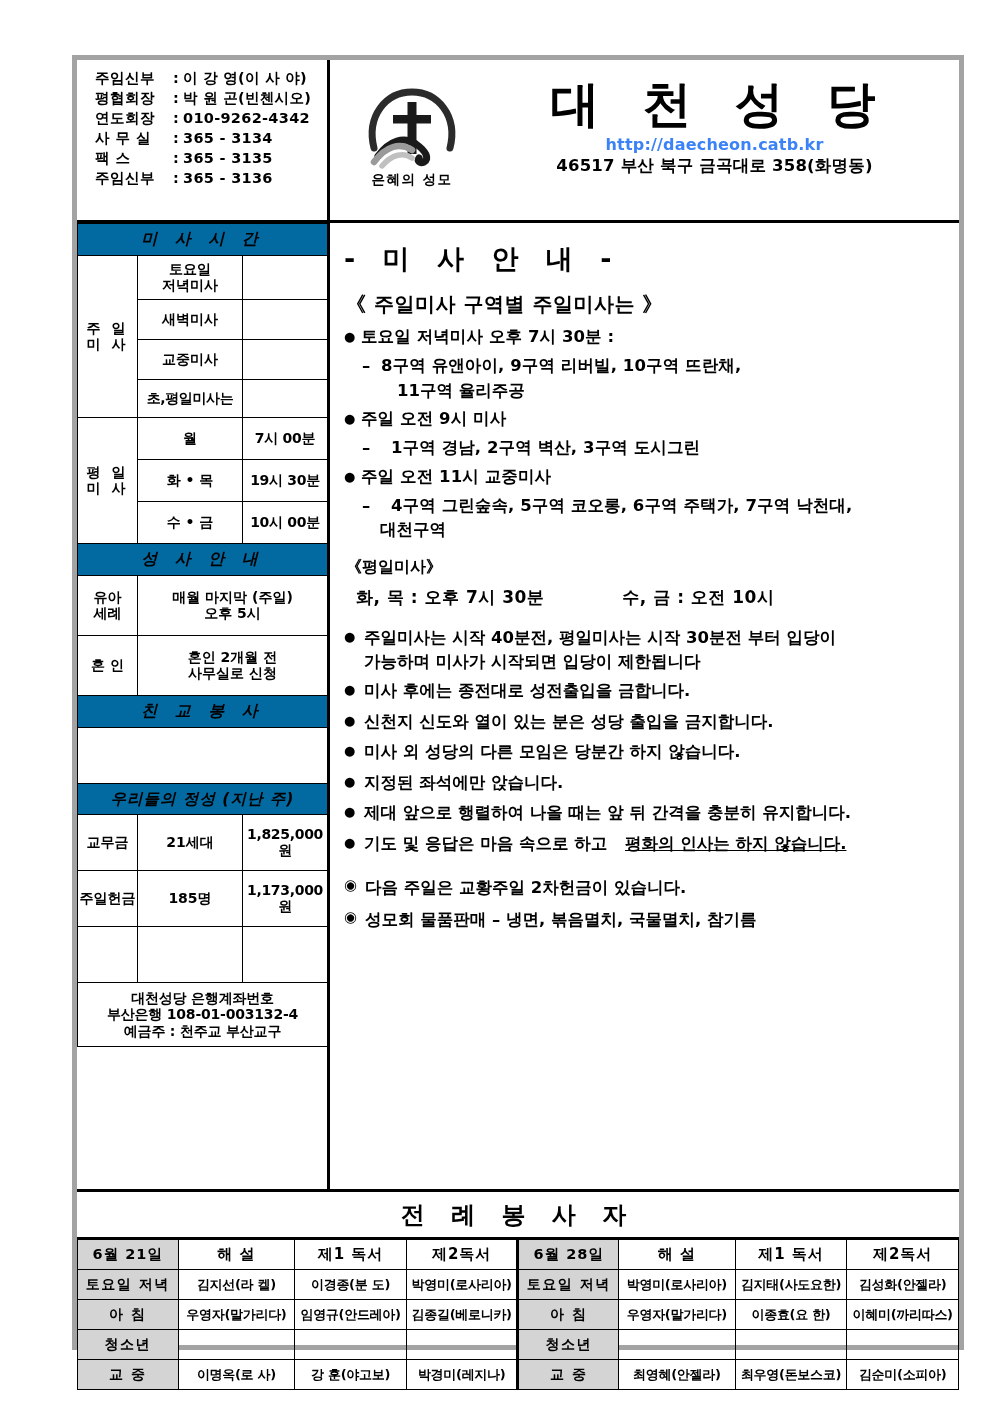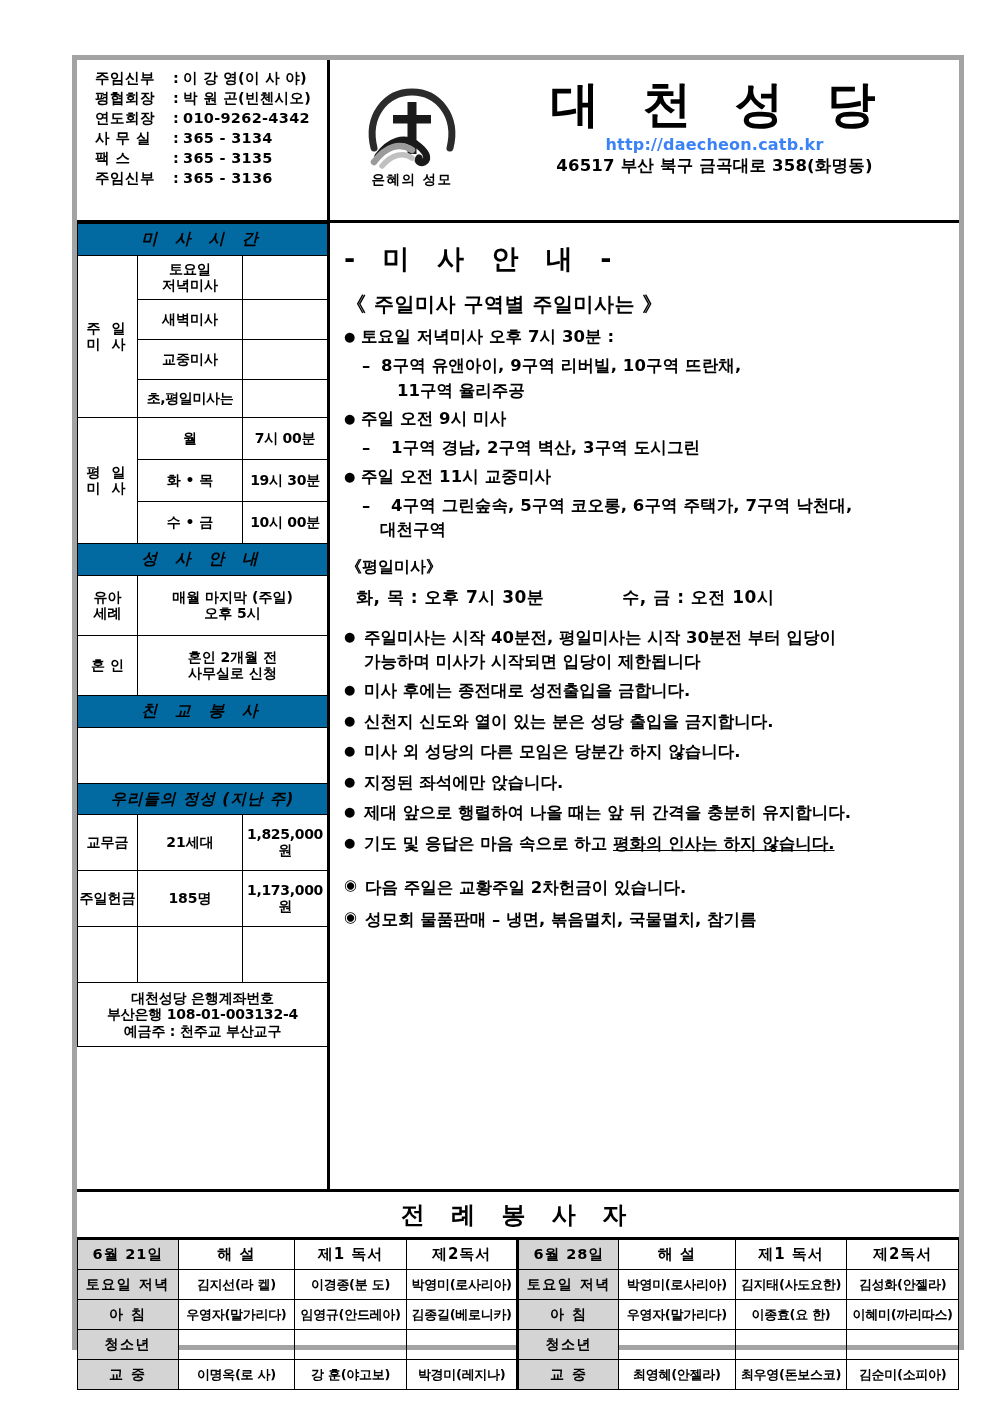--- a/index.html
+++ b/index.html
@@ -177,21 +177,21 @@
   .rules { margin-top: 2px; }
   .rule-line {
     display: flex;
     font-size: 16.5px;
     font-weight: bold;
     line-height: 1.3;
     margin-bottom: 9px;
   }
   .rule-line .bl { width: 20px; flex: 0 0 20px; font-size: 13px; line-height: 1.6; }
   .rule-line .rl-txt { flex: 1; }
-  .underline-part { text-decoration: underline; }
+  .underline-part { text-decoration: underline; margin-left: 12px; }
   .notice-line {
     display: flex;
     font-size: 16.5px;
     font-weight: bold;
     line-height: 1.3;
     margin-bottom: 10px;
   }
   .notice-line .bl { width: 21px; flex: 0 0 21px; font-size: 15px; line-height: 1.15; }
   .spacer-14 { height: 14px; }
 

